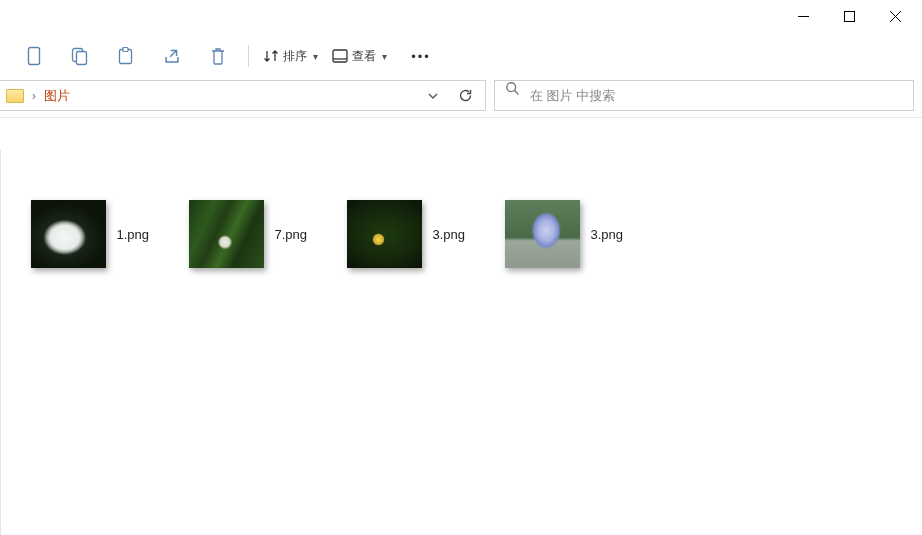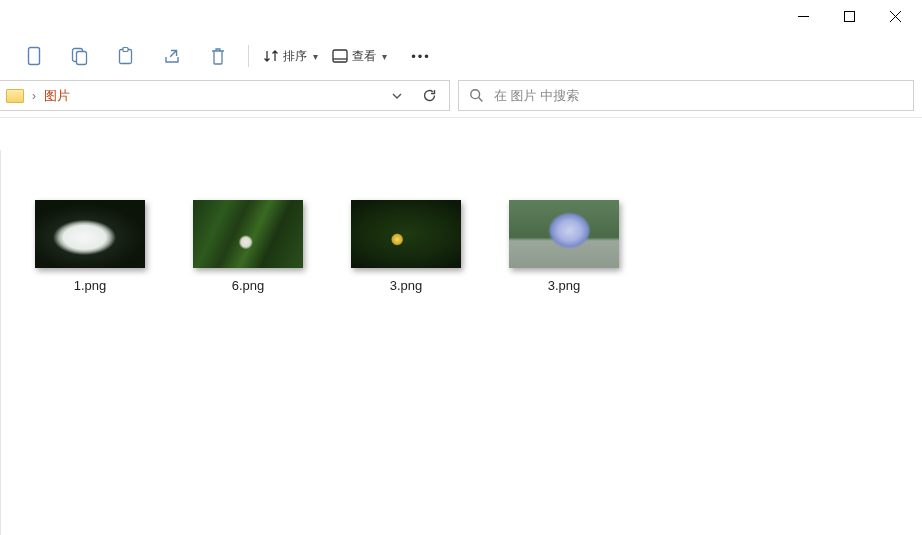--- a/index.html
+++ b/index.html
@@ -107,24 +107,23 @@
     }
     .addr-spacer { flex: 1; }
     .addr-chev, .addr-refresh {
       width: 28px;
       display: flex;
       align-items: center;
       justify-content: center;
       color: #555;
     }
     .search-box {
-      width: 456px;
+      width: 420px;
       border: 1px solid #d0d0d0;
       display: flex;
-      align-items: center;
       padding: 0 10px;
       gap: 10px;
       background: #fff;
       color: #777;
     }
     .search-box input {
       border: none;
       outline: none;
       font-size: 13px;
       color: #333;
@@ -141,21 +140,21 @@
       border-left: 1px solid #e5e5e5;
       padding: 50px 20px 20px 30px;
       display: flex;
       flex-wrap: wrap;
       align-content: flex-start;
       gap: 20px 40px;
     }
     .file-item {
       width: 118px;
       display: flex;
-      flex-direction: column;
+      flex-direction: row;
       align-items: center;
       gap: 10px;
     }
     .thumb {
       width: 110px;
       height: 68px;
       box-shadow: 2px 3px 6px rgba(0,0,0,0.35);
       background-size: cover;
       background-position: center;
     }
@@ -282,21 +281,21 @@
   </div>
 </div>
 
 <div class="content">
   <div class="file-item">
     <div class="thumb thumb-1"></div>
     <div class="fname">1.png</div>
   </div>
   <div class="file-item">
     <div class="thumb thumb-2"></div>
-    <div class="fname">6.png</div>
+    <div class="fname">7.png</div>
   </div>
   <div class="file-item">
     <div class="thumb thumb-3"></div>
     <div class="fname">3.png</div>
   </div>
   <div class="file-item">
     <div class="thumb thumb-4"></div>
     <div class="fname">3.png</div>
   </div>
 </div>

